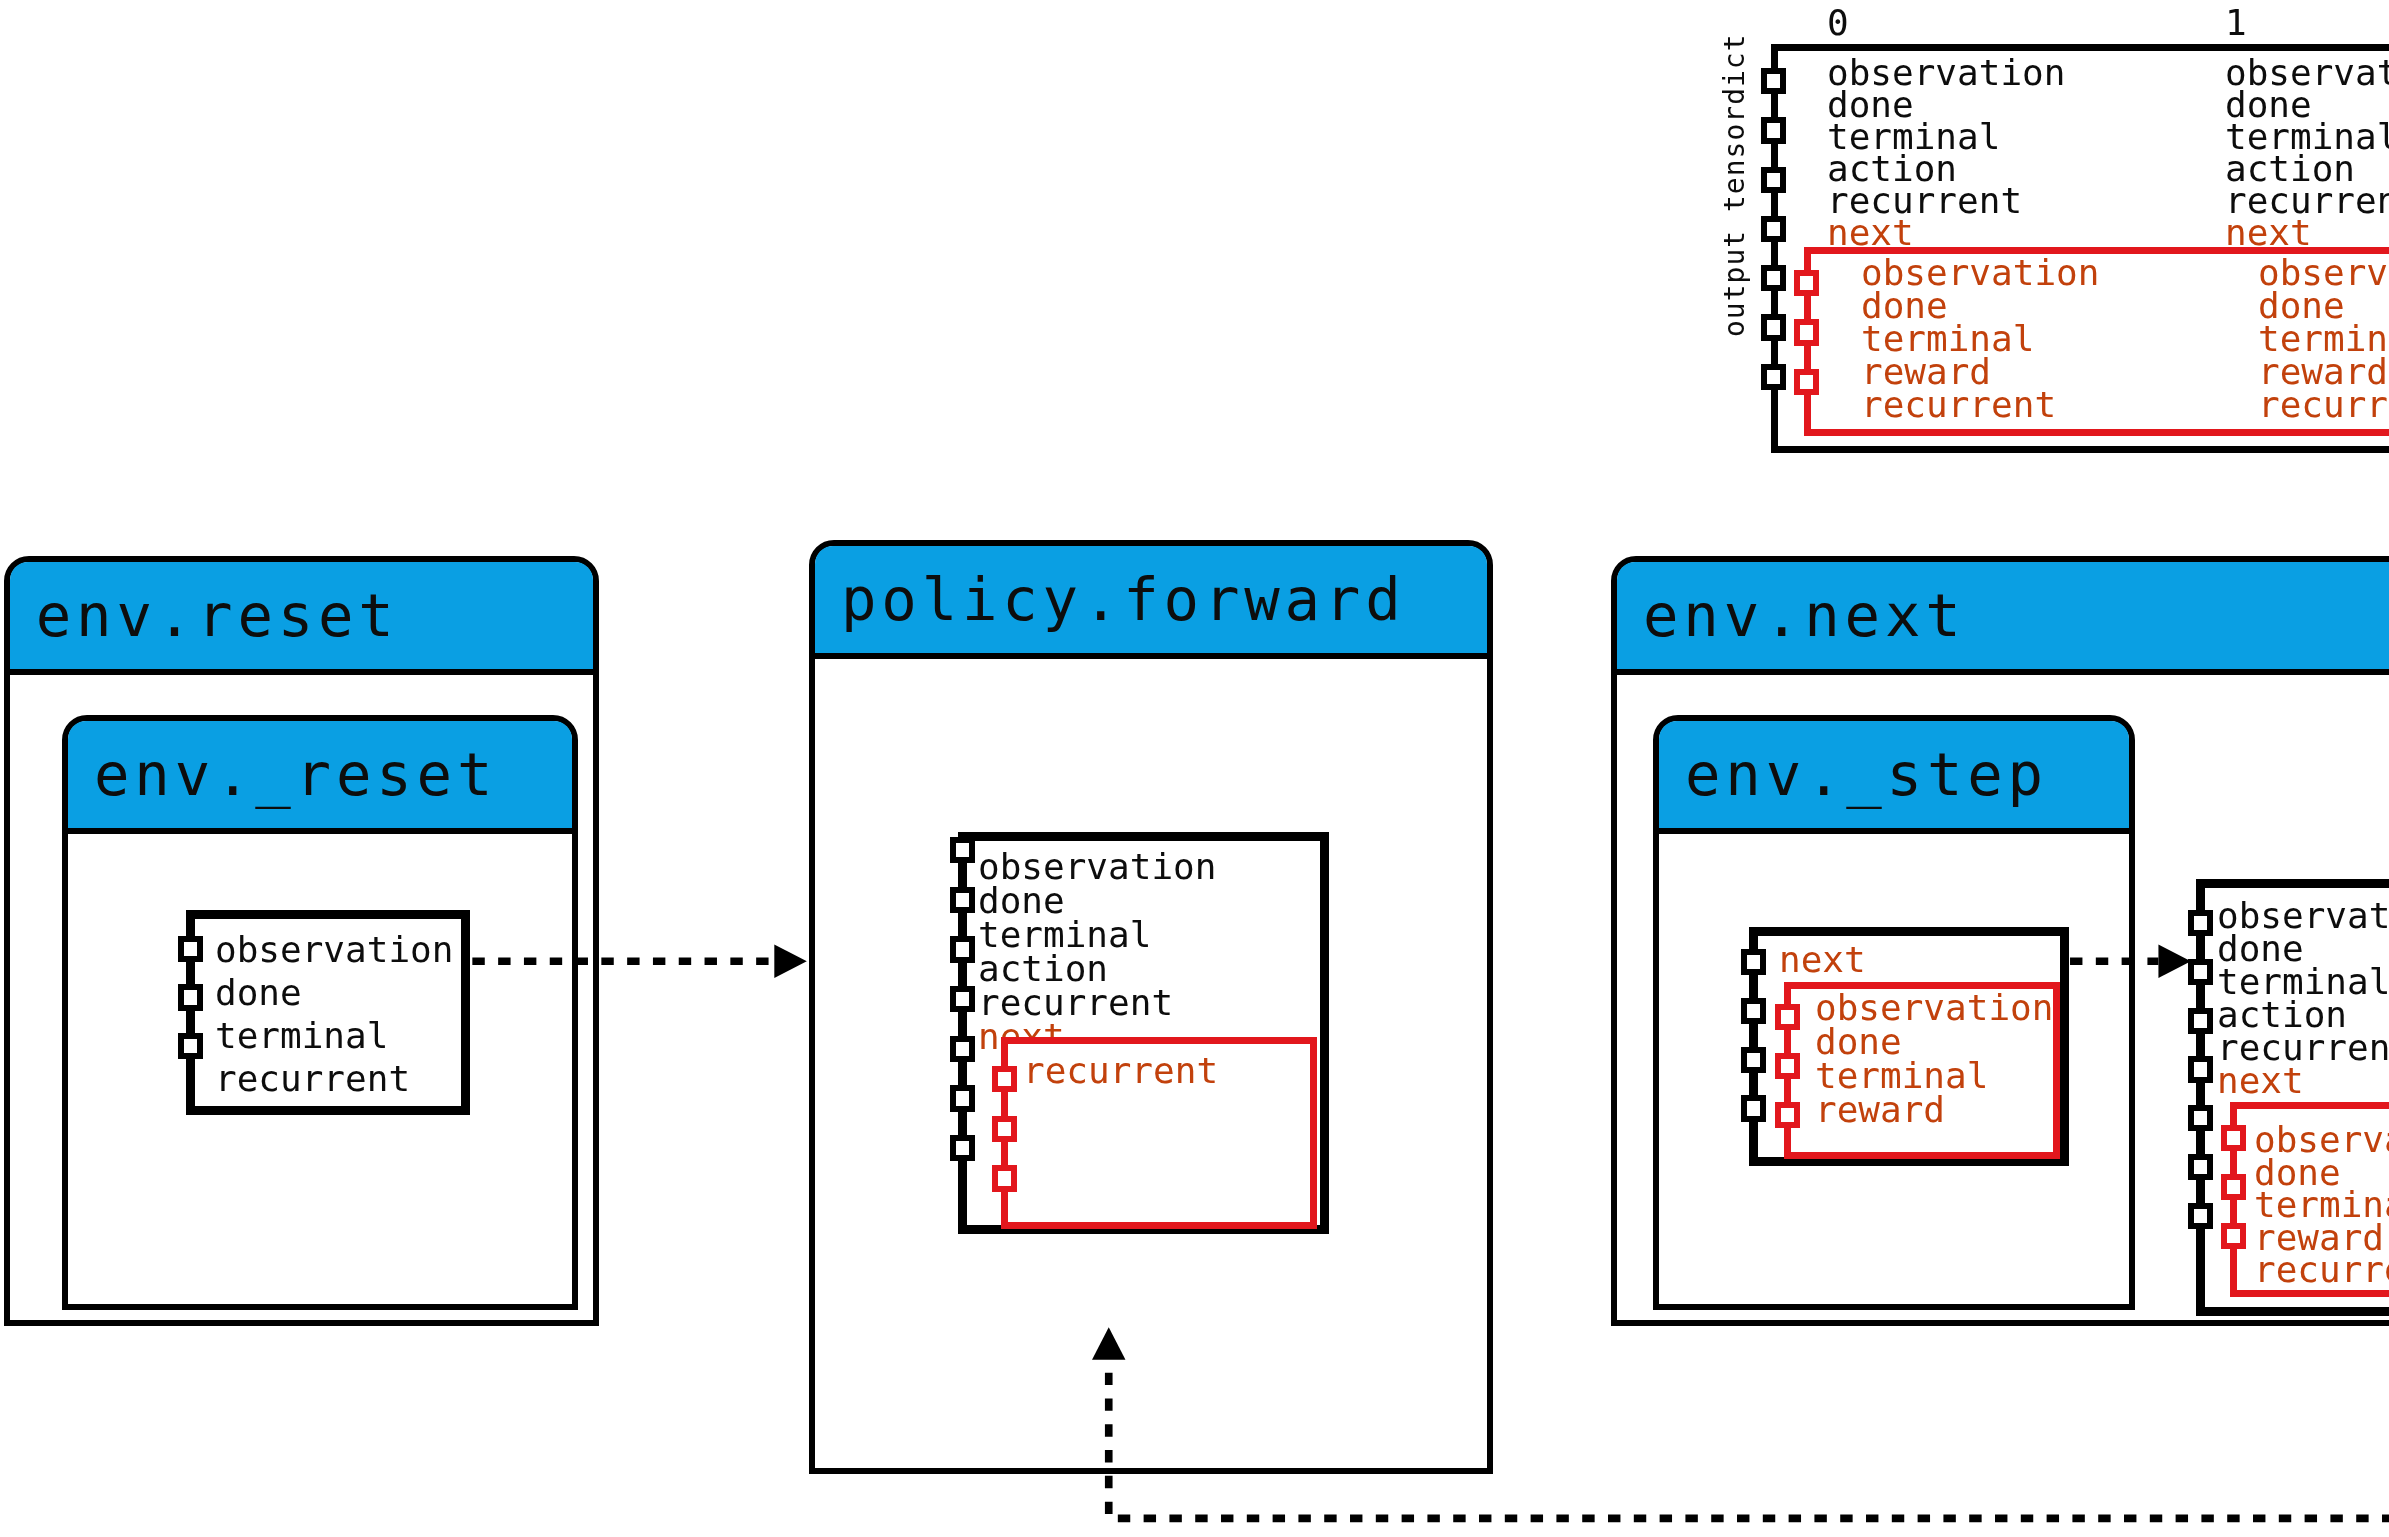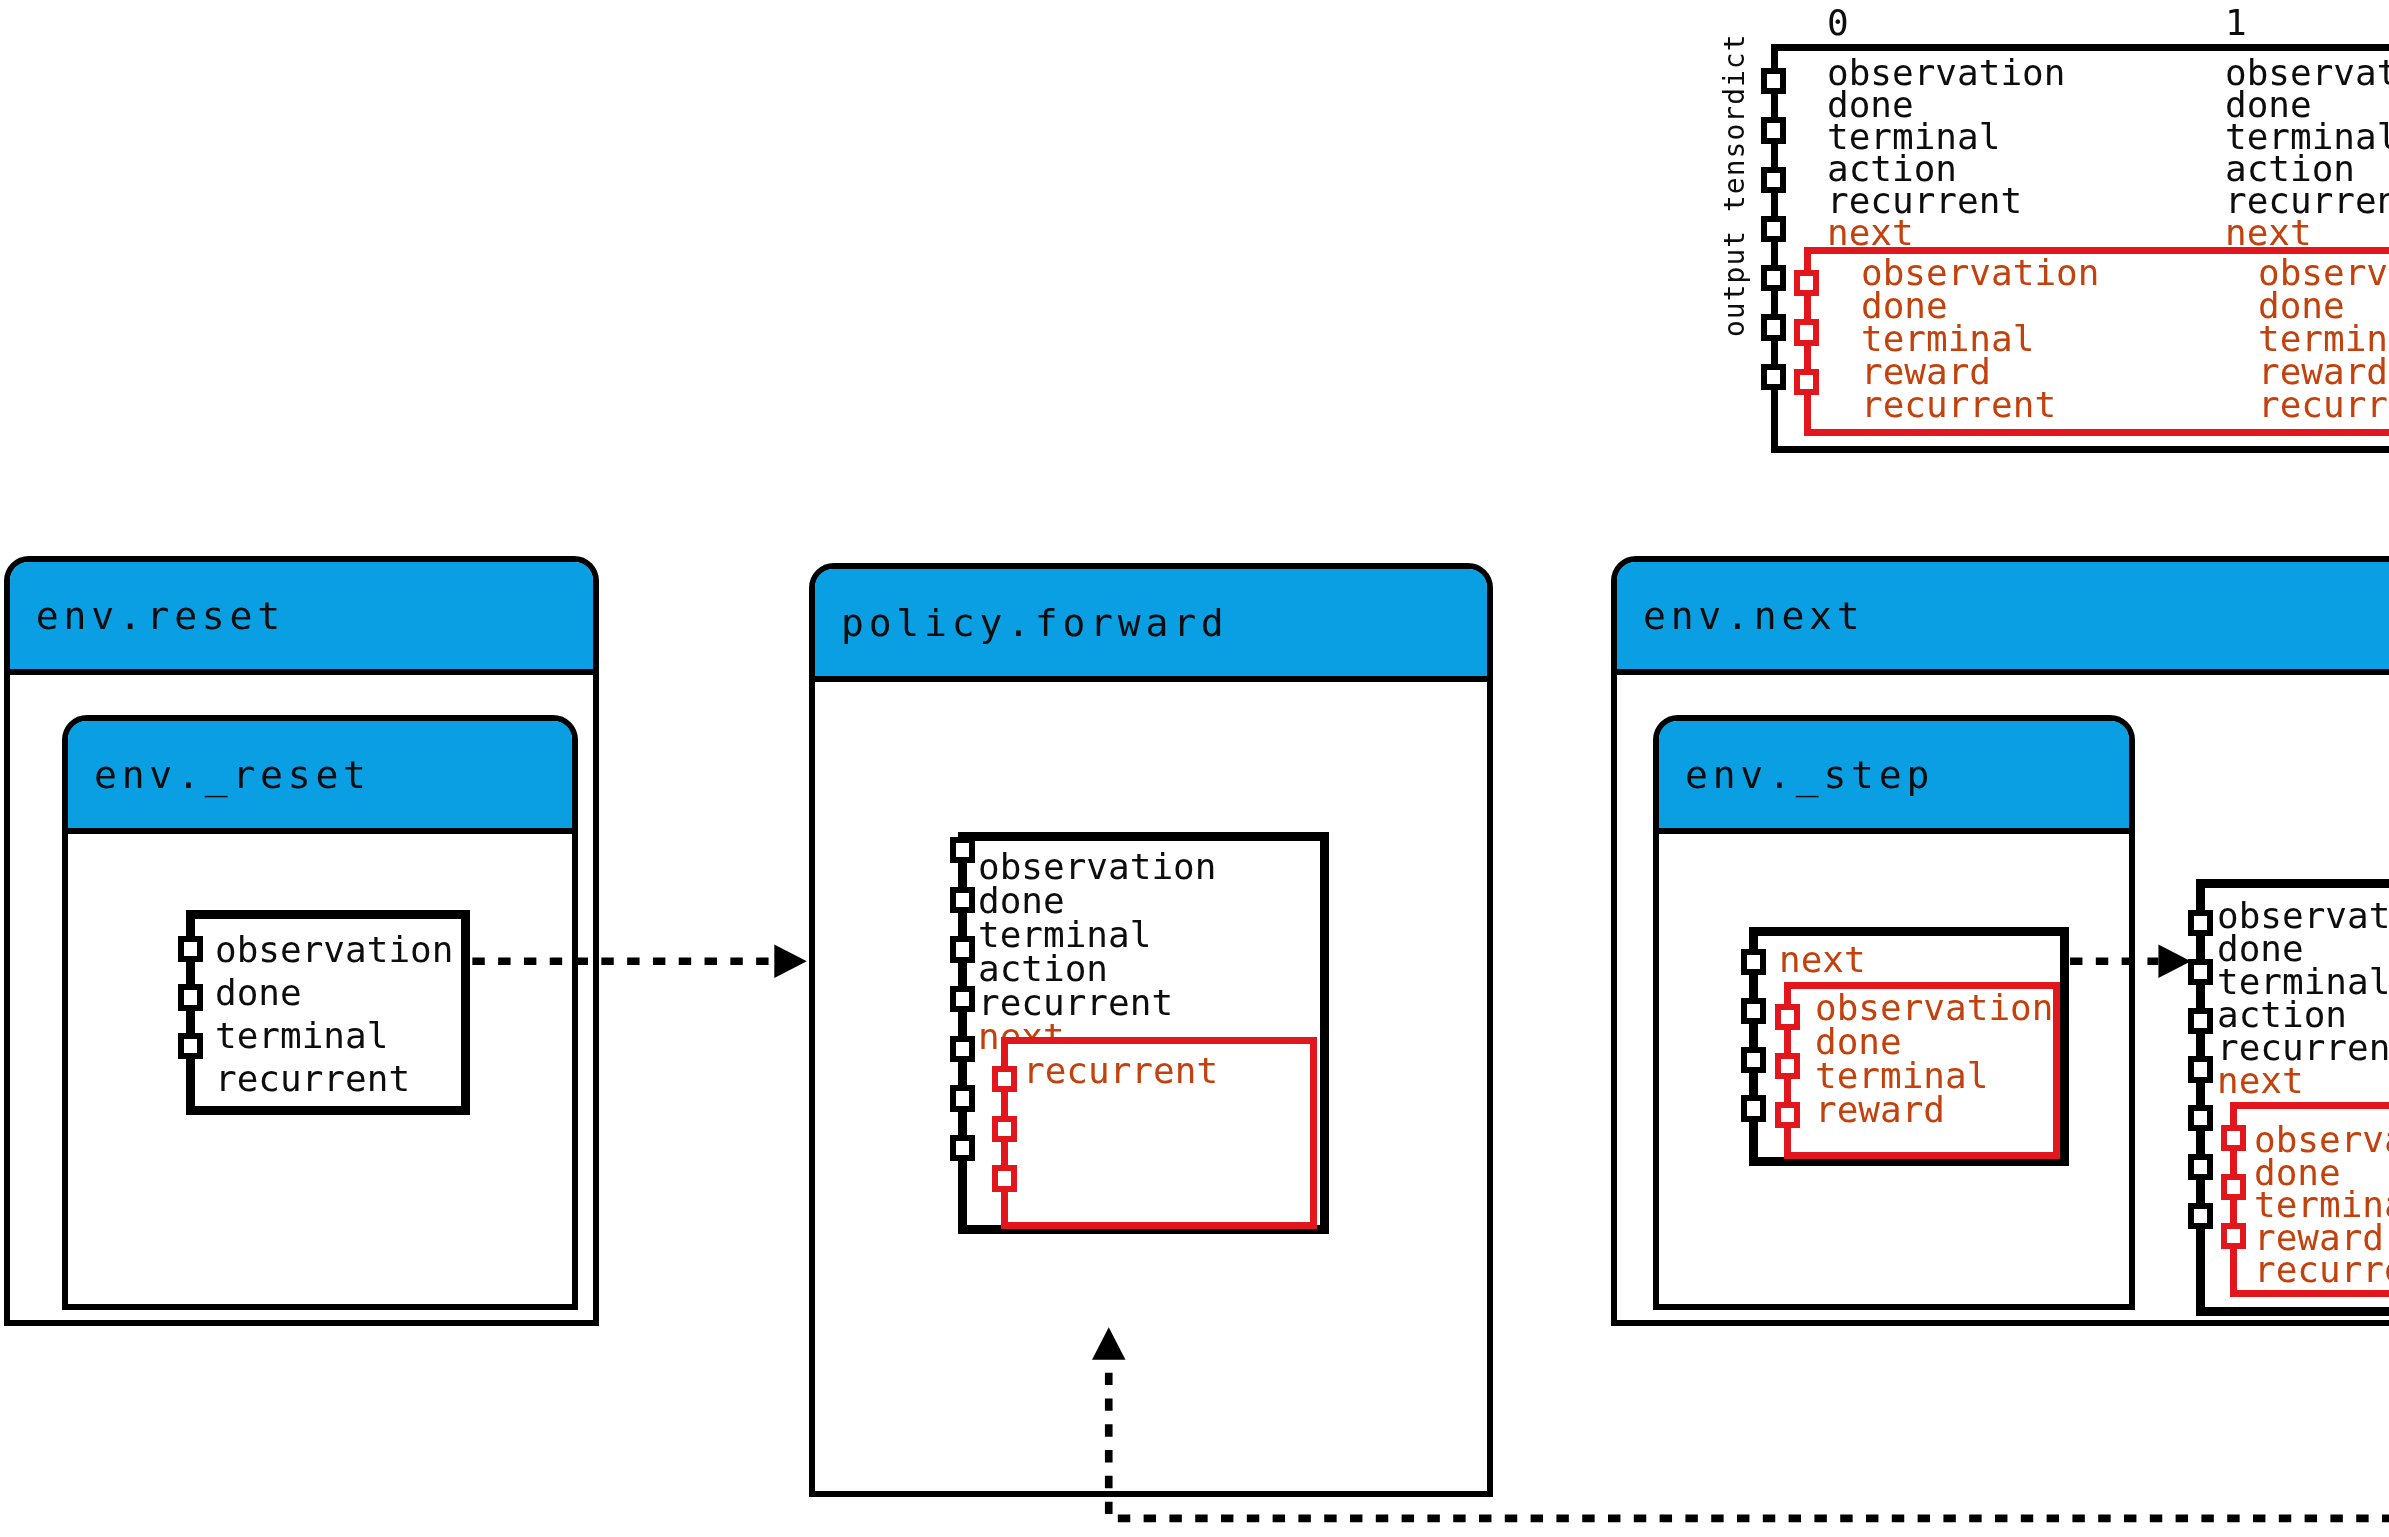--- a/index.html
+++ b/index.html
@@ -12,21 +12,21 @@
   .fbox{
     position:absolute;background:#ffffff;border:6.2px solid #000;
     border-radius:25px 25px 0 0;box-sizing:border-box;
   }
   .fhdr{
     position:absolute;left:0;top:0;right:0;height:107px;
     background:#0a9fe3;border-bottom:6.2px solid #000;
     border-radius:18px 18px 0 0;display:flex;align-items:center;
   }
   .ftitle{
-    font-size:38px;letter-spacing:4.8px;padding-left:26px;white-space:nowrap;
+    font-size:59px;letter-spacing:4.8px;padding-left:26px;white-space:nowrap;
   }
   
   .td{position:absolute;background:#fff;border:9.6px solid #000;box-sizing:border-box;}
   .tdnest{position:absolute;background:#fff;border:7.6px solid #e2171d;box-sizing:border-box;}
   
   .keys{position:absolute;font-size:36px;white-space:nowrap;}
   .keys div{height:auto;}
   .red, .keys .red, .redkeys div{color:#c2410c;}
   .redkeys{position:absolute;font-size:36px;white-space:nowrap;color:#e2171d;}
   
@@ -124,21 +124,21 @@
     <div>done</div>
     <div>terminal</div>
     <div>recurrent</div>
   </div>
 <div class="zipcol" style="left:178px;top:936px;gap:22px;">
     <div class="zip"></div>
     <div class="zip"></div>
     <div class="zip"></div>
   </div>
 
-<div class="fbox" style="left:809px;top:563px;width:684px;height:934px;padding-left:20px;">
+<div class="fbox" style="left:809px;top:540px;width:684px;height:934px;padding-left:20px;">
   <div class="fhdr">
     <div class="ftitle">policy.forward</div>
   </div>
 </div>
 <div class="td" style="left:958px;top:832px;width:371px;height:402px;"></div>
 <div class="keys" style="left:978px;top:850px;line-height:34px;">
   <div>
       <div>observation</div>
       <div>done</div>
       <div>terminal</div>

